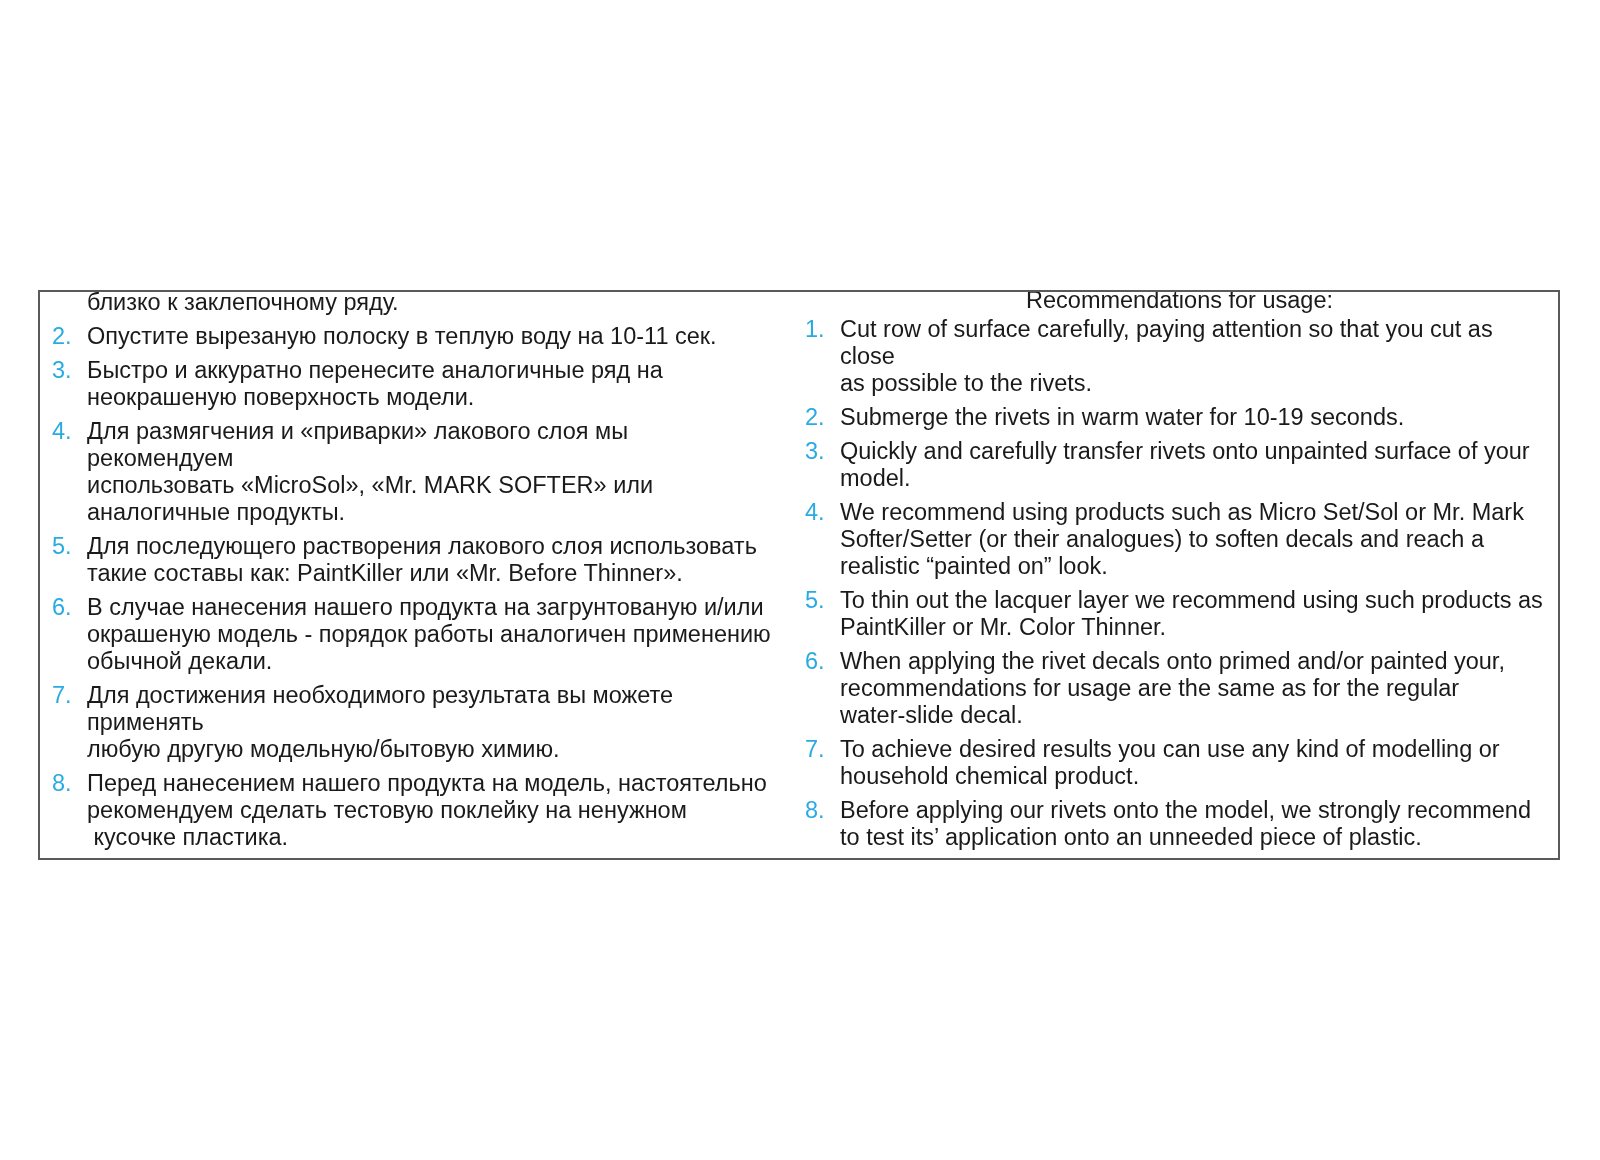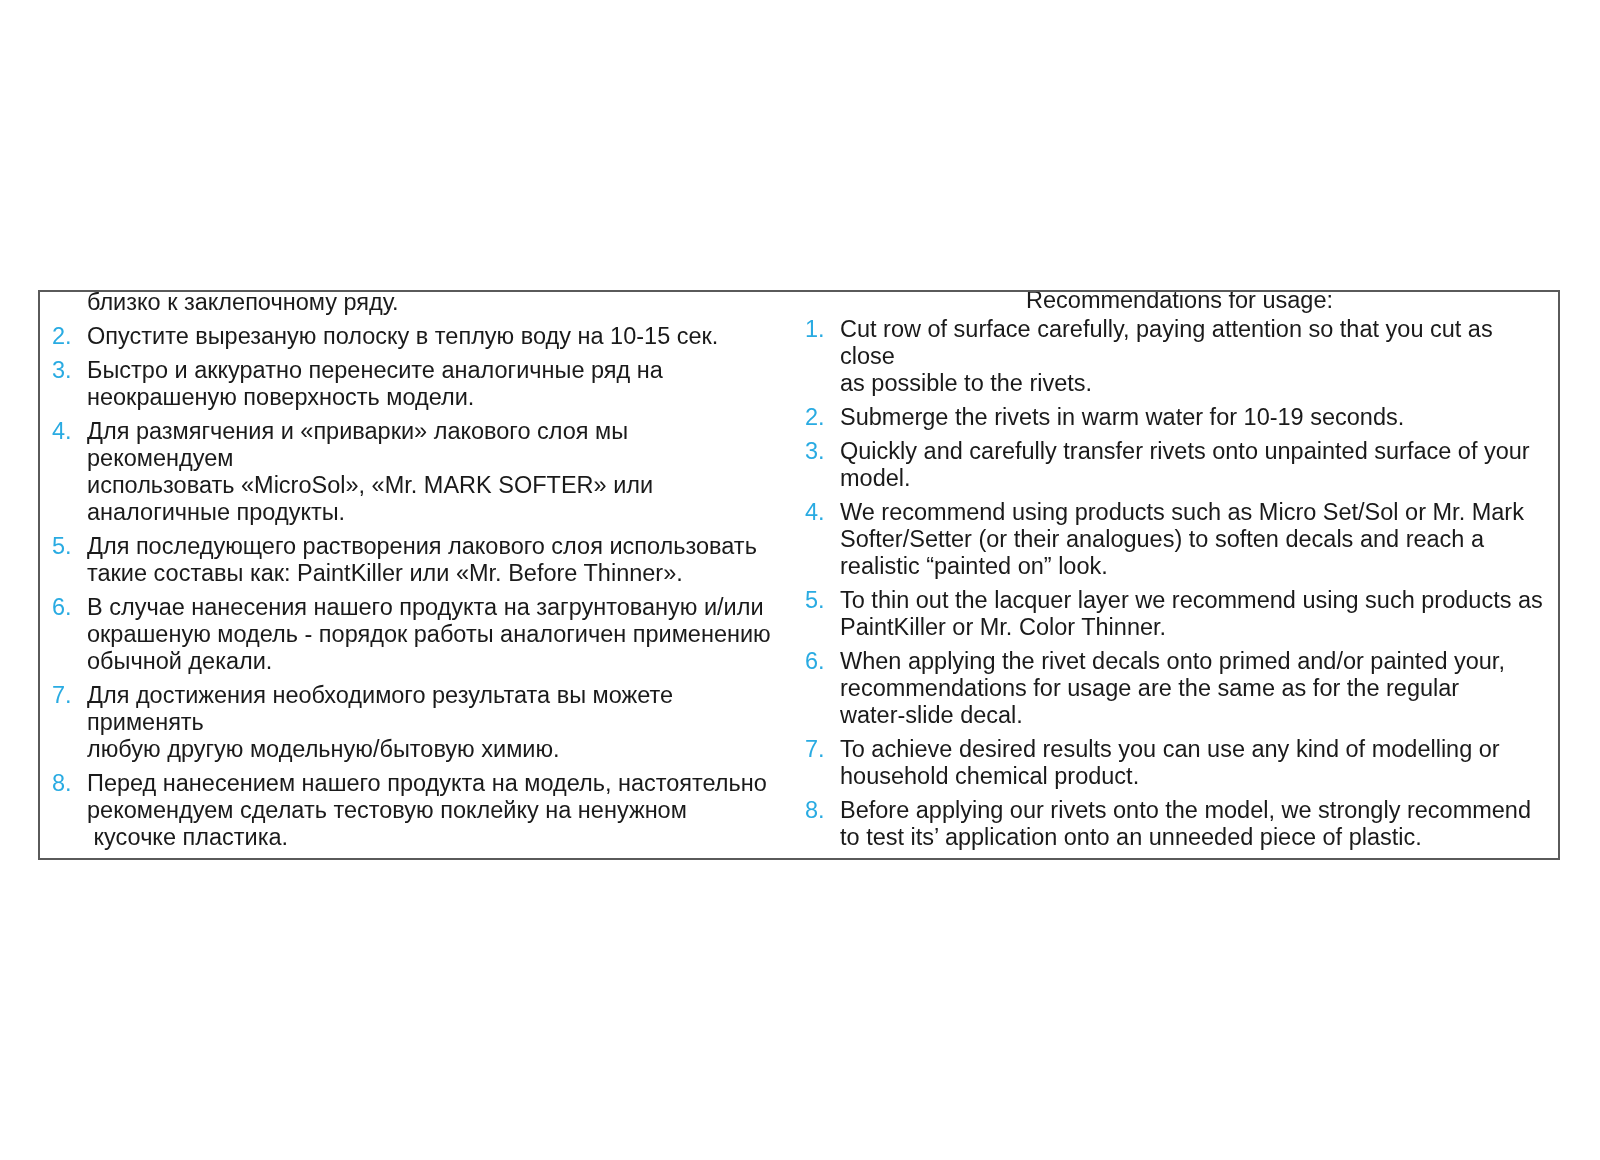--- a/index.html
+++ b/index.html
@@ -79,21 +79,21 @@
   <div class="col col-ru">
     <div class="col-title">Рекомендуемый порядок работы:</div>
     <ol class="rec-list">
       <li class="rec-item">
         <span class="rec-num">1.</span>
         <span class="rec-text">Вырежьте полоску с клепкой из общего листа МАКСИМАЛЬНО
 близко к заклепочному ряду.</span>
       </li>
       <li class="rec-item">
         <span class="rec-num">2.</span>
-        <span class="rec-text">Опустите вырезаную полоску в теплую воду на 10-15 сек.</span>
+        <span class="rec-text">Опустите вырезаную полоску в теплую воду на 10-11 сек.</span>
       </li>
       <li class="rec-item">
         <span class="rec-num">3.</span>
         <span class="rec-text">Быстро и аккуратно перенесите аналогичные ряд на
 неокрашеную поверхность модели.</span>
       </li>
       <li class="rec-item">
         <span class="rec-num">4.</span>
         <span class="rec-text">Для размягчения и «приварки» лакового слоя мы рекомендуем
 использовать «MicroSol», «Mr. MARK SOFTER» или

